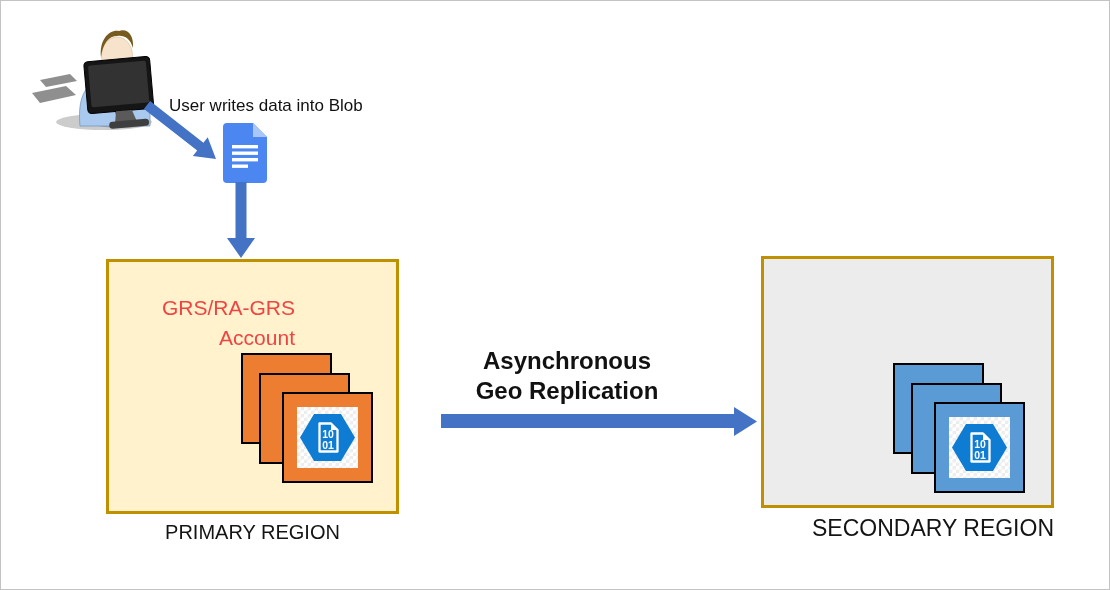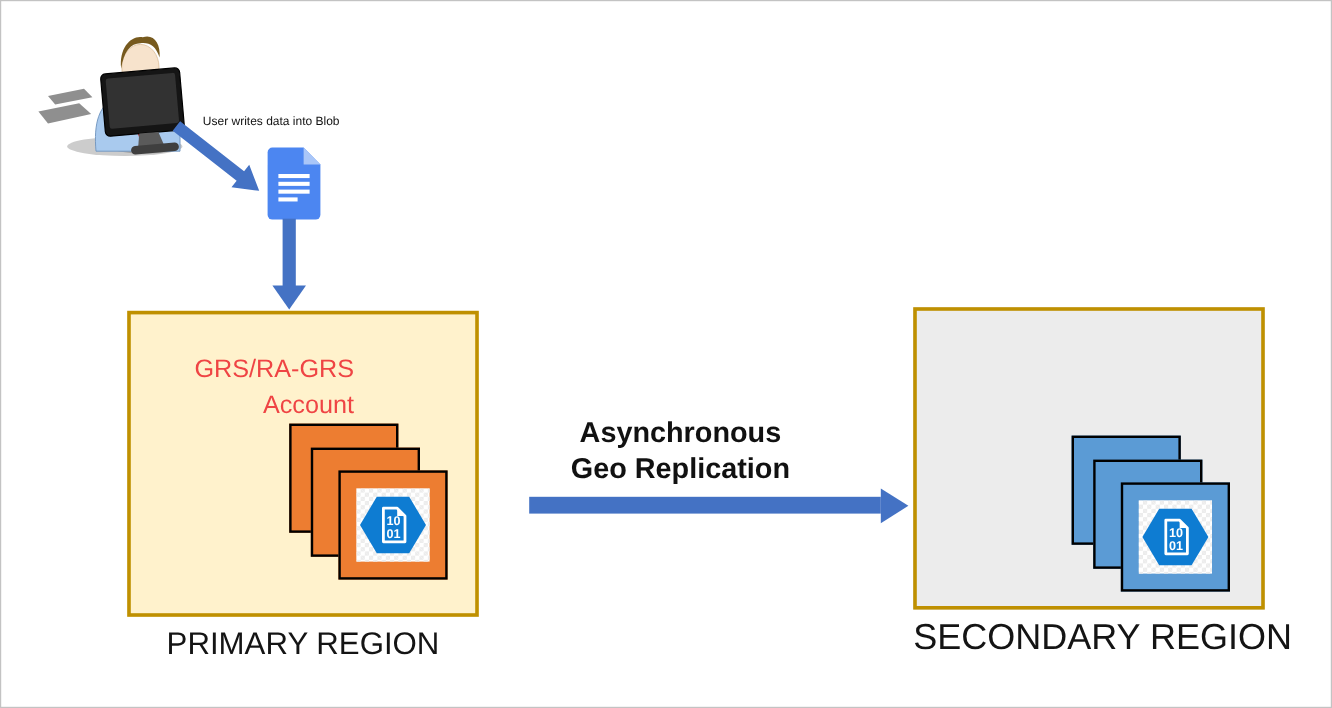--- a/index.html
+++ b/index.html
@@ -4,29 +4,29 @@
 <style>
   html,body{margin:0;padding:0;background:#fff;font-family:"Liberation Sans",sans-serif;}
   #canvas{
     position:relative;width:1110px;height:590px;box-sizing:border-box;
     background:#ffffff;border:1px solid #c3c3c3;overflow:hidden;
     color:#1a1a1a;
   }
   .abs{position:absolute;}
 
   
-  .caption{left:168px;top:95px;font-size:10px;color:#111;white-space:nowrap;}
+  .caption{left:168px;top:95px;font-size:17px;color:#111;white-space:nowrap;}
   .account-label{left:116px;top:292px;width:178px;text-align:right;
     font-size:21px;line-height:30px;color:#ef4444;}
   .async-label{left:438px;top:345px;width:256px;text-align:center;
     font-size:24px;line-height:30px;color:#111;}
   .async-label span{display:block;font-weight:bold;}
-  .region-label{font-size:26px;text-align:center;color:#141414;white-space:nowrap;}
+  .region-label{font-size:20px;text-align:center;color:#141414;white-space:nowrap;}
   #primary-region-label{left:105px;top:520px;width:293px;}
-  #secondary-region-label{left:760px;top:514px;width:293px;font-size:30px;}
+  #secondary-region-label{left:760px;top:514px;width:293px;font-size:23px;text-align:right;}
 
   
   .region-box{box-sizing:border-box;border:3px solid var(--region_border);}
   #primary-box{left:105px;top:258px;width:293px;height:255px;background:var(--primary_fill);}
   #secondary-box{left:760px;top:255px;width:293px;height:252px;background:var(--secondary_fill);}
 
   
   .stack-square{box-sizing:border-box;width:91px;height:91px;border:2px solid #000;padding-left:28px;}
   .stack-square.orange{background:var(--primary_stack);}
   .stack-square.blue{background:var(--secondary_stack);}

